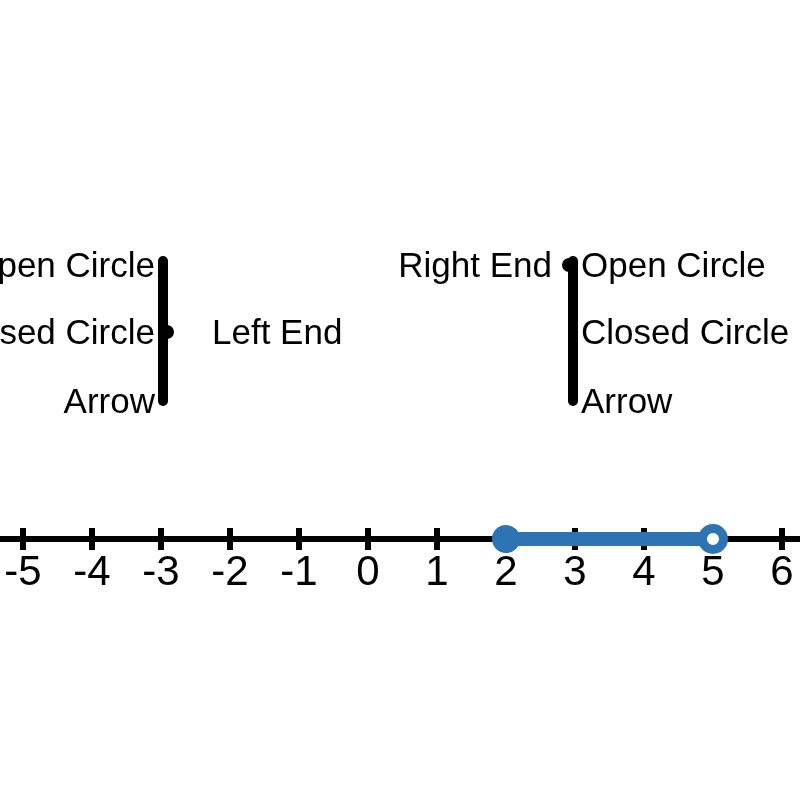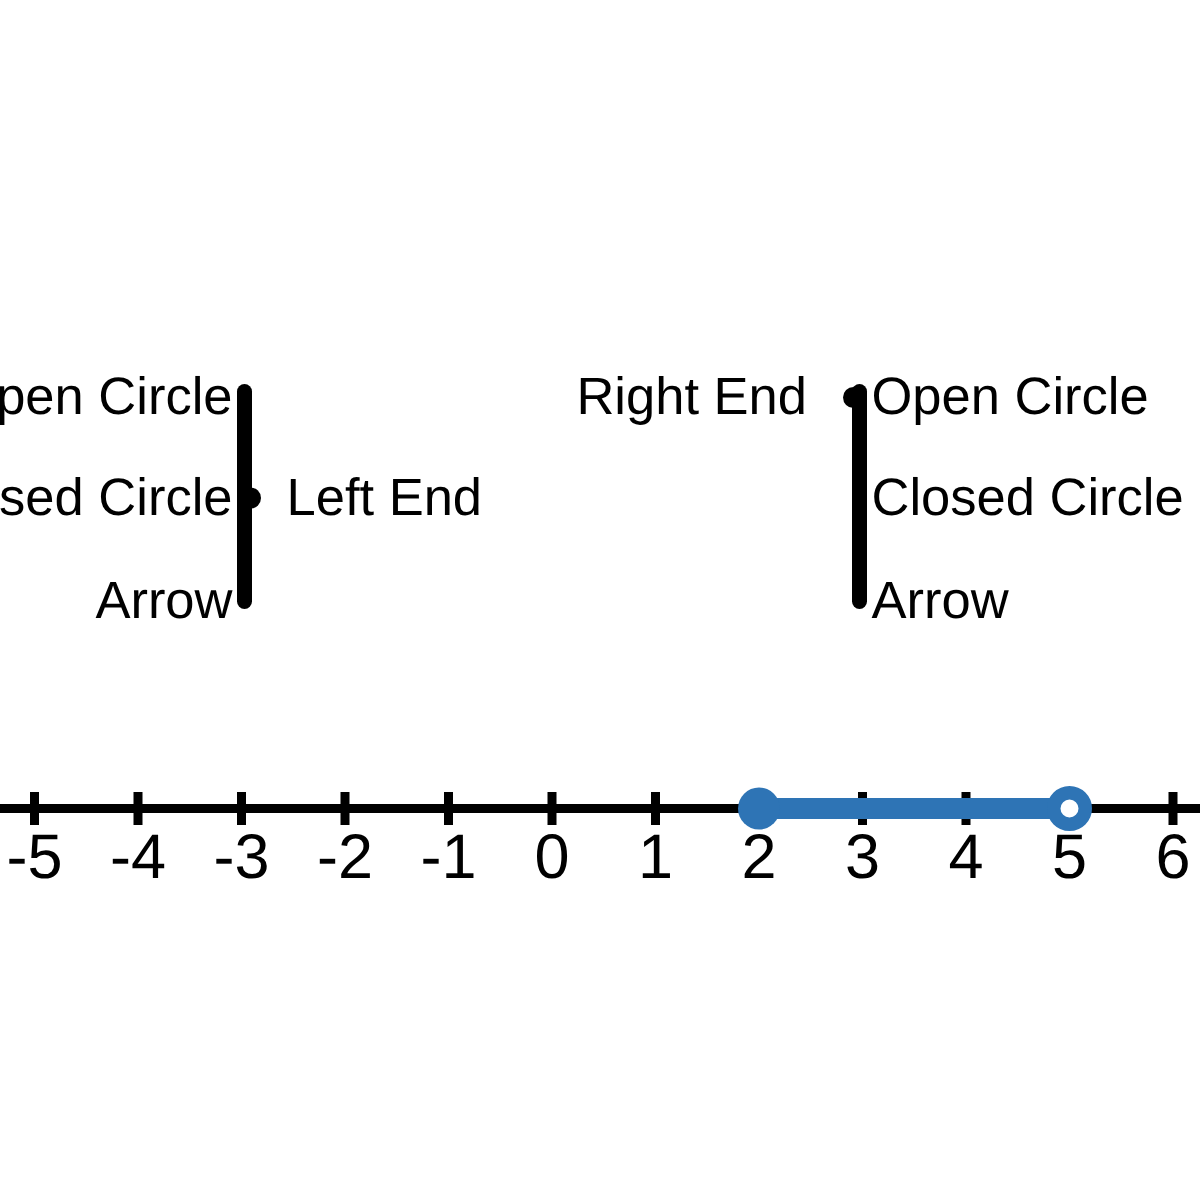--- a/index.html
+++ b/index.html
@@ -43,22 +43,22 @@
     border-radius: 50%;
     background: #000;
   }
   .end-label {
     position: absolute;
     font-size: 35px;
     line-height: 40px;
     color: #000;
     white-space: nowrap;
   }
-  #left-end-label  { left: 191px; top: 312px; }
-  #right-end-label { right: 262px; top: 245px; text-align: center; }
+  #left-end-label  { left: 212px; top: 312px; }
+  #right-end-label { right: 248px; top: 245px; text-align: center; }
   
   .axis {
     position: absolute;
     left: 0;
     top: 536px;
     width: 800px;
     height: 6px;
     background: #000;
     z-index: 1;
   }

